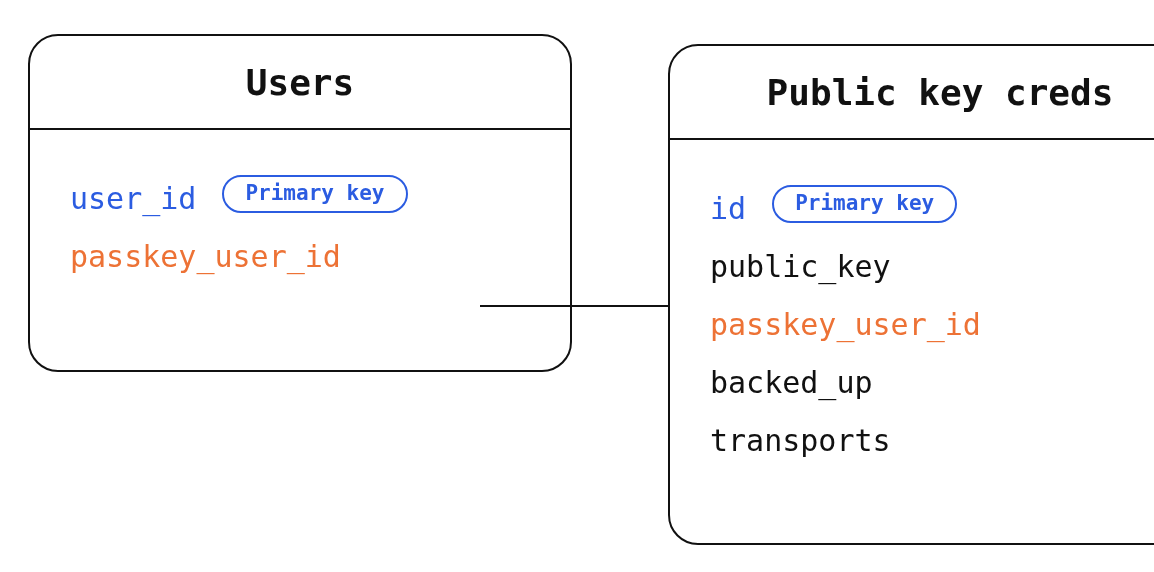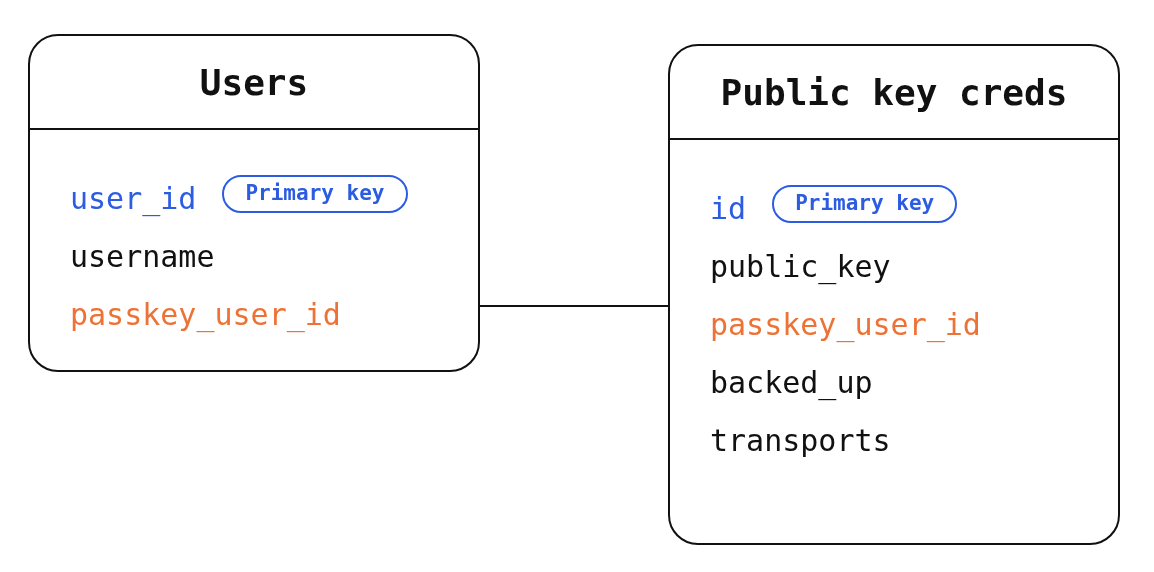--- a/index.html
+++ b/index.html
@@ -10,21 +10,21 @@
   }
   .canvas {
     position: relative;
     width: 1154px;
     height: 572px;
     background: #ffffff;
     overflow: hidden;
   }
   .table-box {
     position: absolute;
-    width: 452px;
+    width: 544px;
     border: 2px solid var(--line);
     border-radius: 30px;
     background: #ffffff;
     box-sizing: border-box;
   }
   .table-box.left  { left: 28px;  top: 34px; height: 338px; }
   .table-box.right { left: 668px; top: 44px; height: 501px; text-align: right; }
   .table-header {
     height: 94px;
     border-bottom: 2px solid var(--line);
@@ -88,23 +88,20 @@
   <div class="table-box left">
     <div class="table-header">
       <span class="table-title">Users</span>
     </div>
     <div class="table-body">
       <div class="row">
         <span class="field blue">user_id</span>
         <span class="pill">Primary key</span>
       </div>
       <div class="row">
-        <span class="field">username</span>
-      </div>
-      <div class="row">
         <span class="field orange">passkey_user_id</span>
       </div>
     </div>
   </div>
 
   <div class="connector"></div>
 
   <div class="table-box right">
     <div class="table-header">
       <span class="table-title">Public key creds</span>

